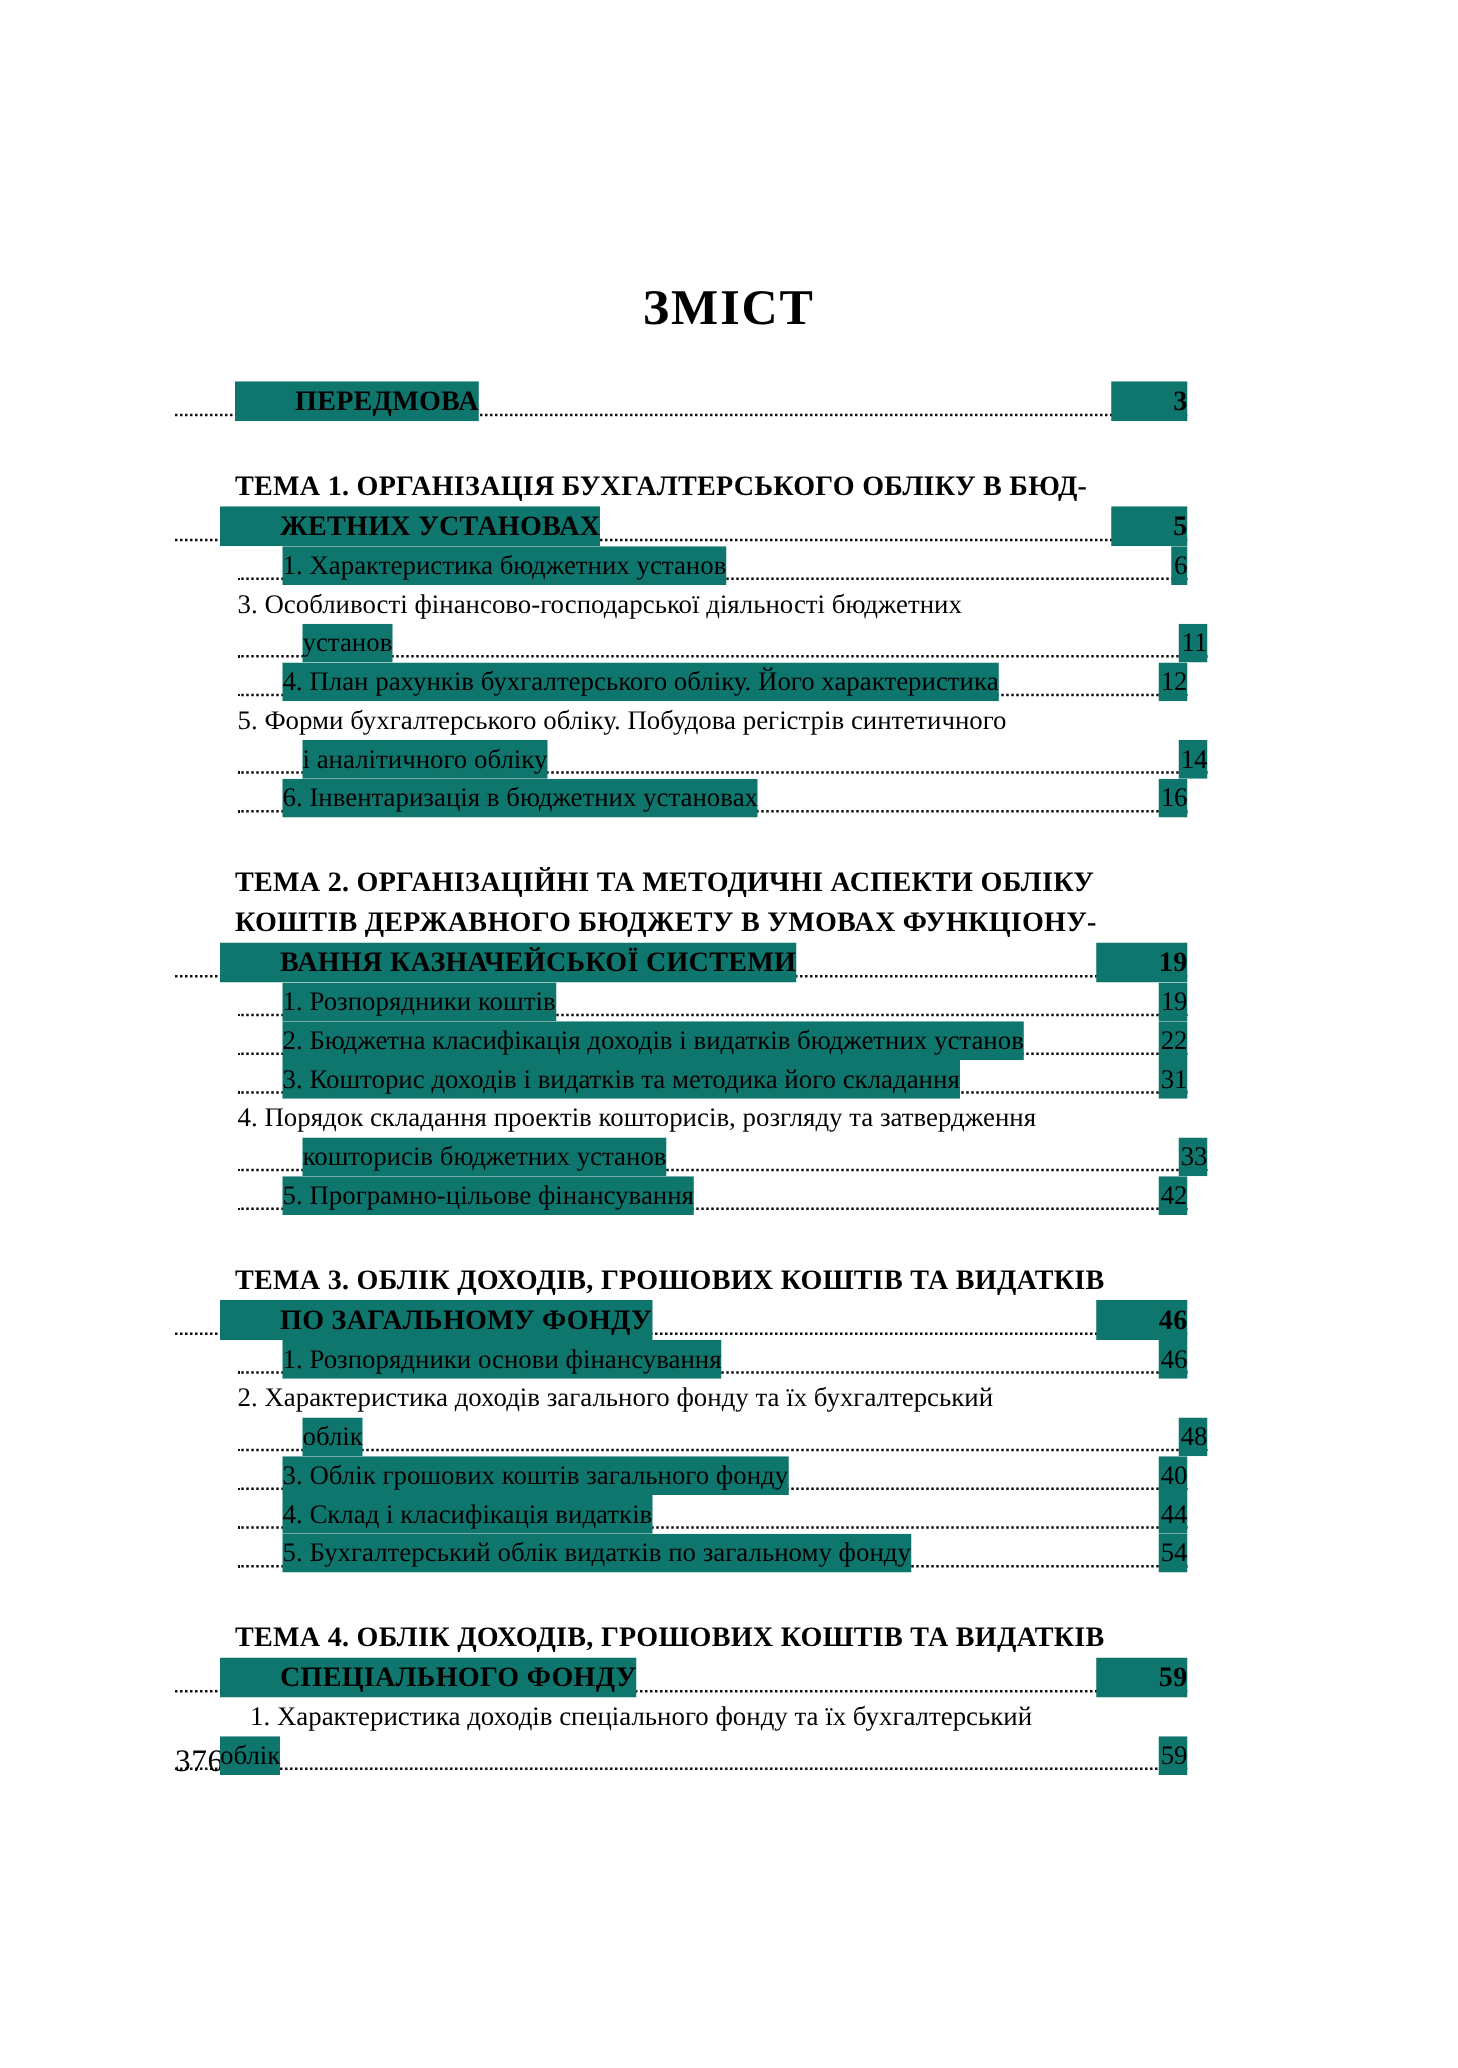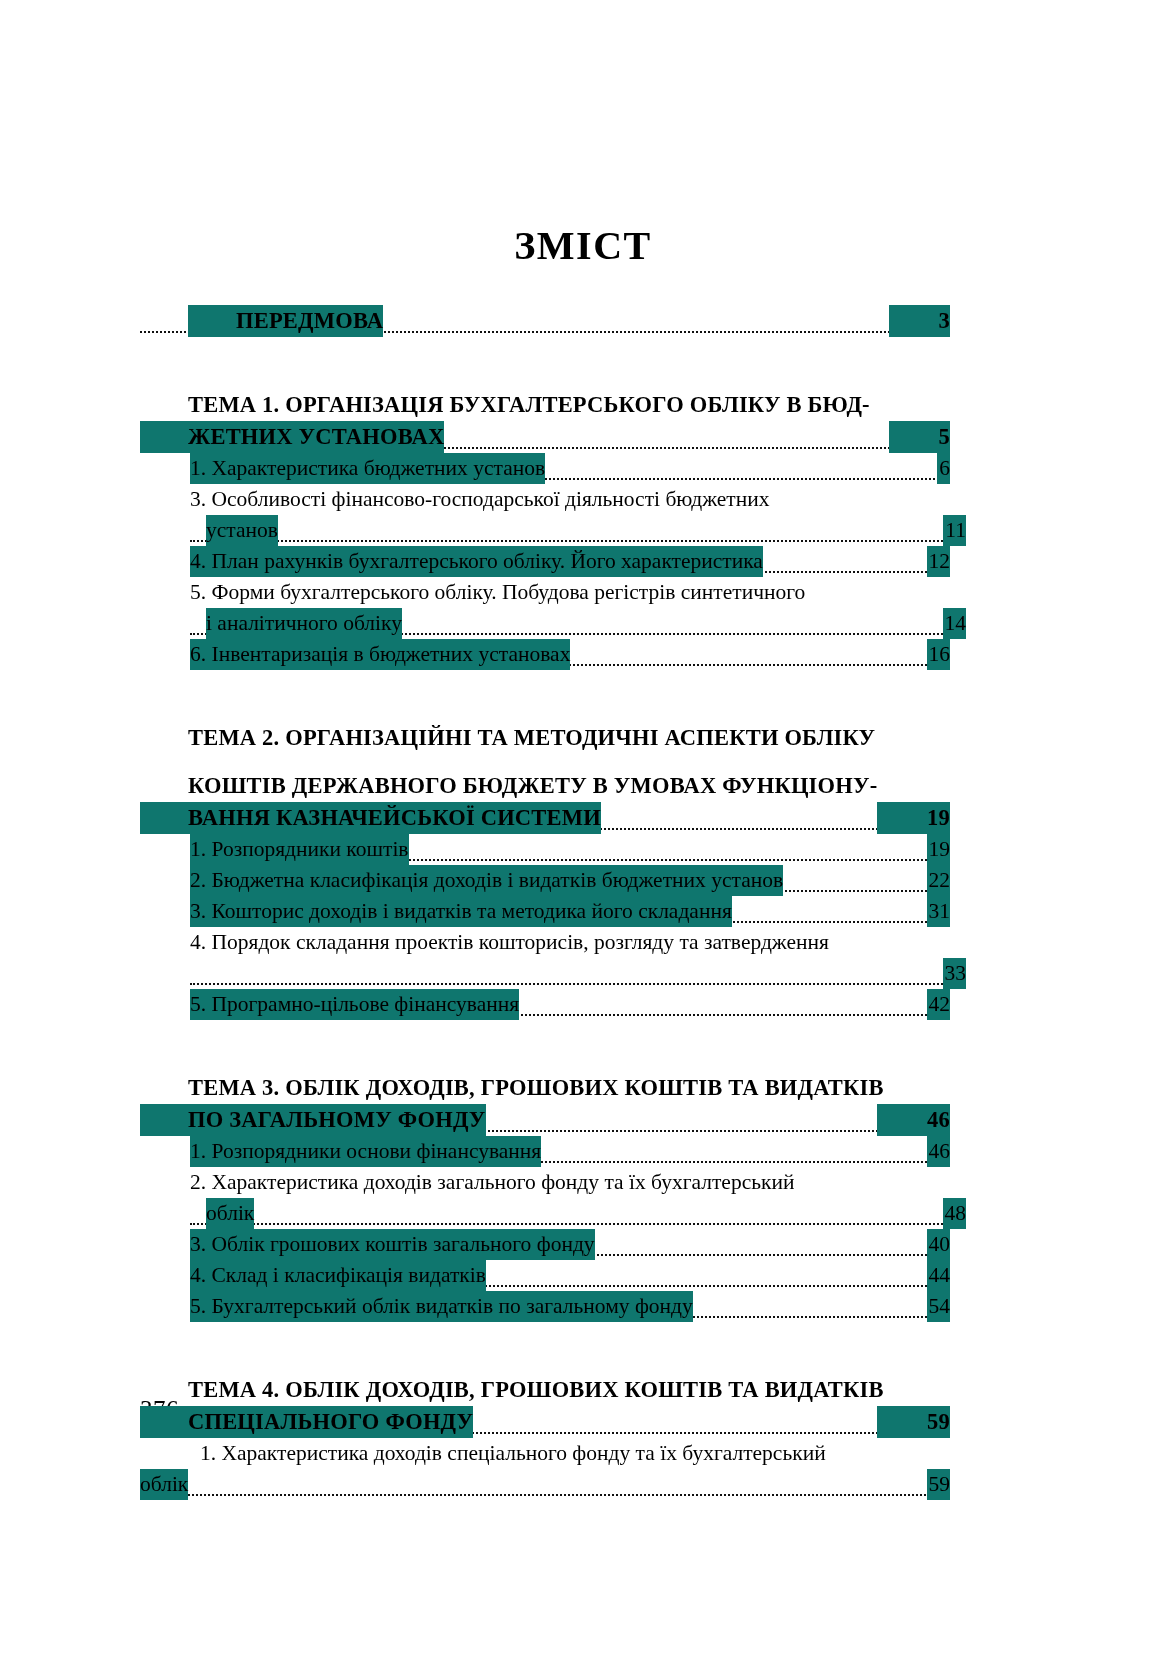--- a/index.html
+++ b/index.html
@@ -83,21 +83,20 @@
     font-size: 22.5px;
     line-height: 32px;
     letter-spacing: 0.2px;
     text-align: justify;
     text-indent: 48px;
     margin: 0;
   }
   .head .seg {
     display: block;
     white-space: nowrap;
-    margin-top: 16px;
   }
 
   
   .head-single { text-indent: 48px; }
 
   
   .item {
     font-size: 21.5px;
     line-height: 31px;
     padding-left: 50px;
@@ -111,21 +110,21 @@
   .spacer-lg { height: 36px; }
 
   .folio {
     position: absolute;
     left: 140px;
     top: 1396px;
     font-size: 25px;
     letter-spacing: 0.5px;
   }
 
-  .nowrap { white-space: nowrap; }
+  .nowrap { white-space: nowrap; margin-left: 36px; }
 </style>
 </head>
 <body>
 
 <div class="page">
 
   <div class="toc-title">ЗМІСТ</div>
 
   <div class="content">
 
@@ -225,20 +224,21 @@
         <span class="pg">31</span>
         <span class="txt nowrap"><span>3.</span>&nbsp;<span>Кошторис доходів і видатків та методика його складання</span></span>
       </div>
     </div>
 
     <div class="item">
       <div class="seg"><span>4.</span>&nbsp;<span>Порядок складання проектів кошторисів, розгляду та затвердження</span></div>
       <div class="lead cont">
         <span class="dots"></span>
         <span class="pg">33</span>
+        <span class="txt nowrap">кошторисів бюджетних установ</span>
       </div>
     </div>
 
     <div class="item">
       <div class="lead">
         <span class="dots"></span>
         <span class="pg">42</span>
         <span class="txt nowrap"><span>5.</span>&nbsp;<span>Програмно-цільове фінансування</span></span>
       </div>
     </div>

